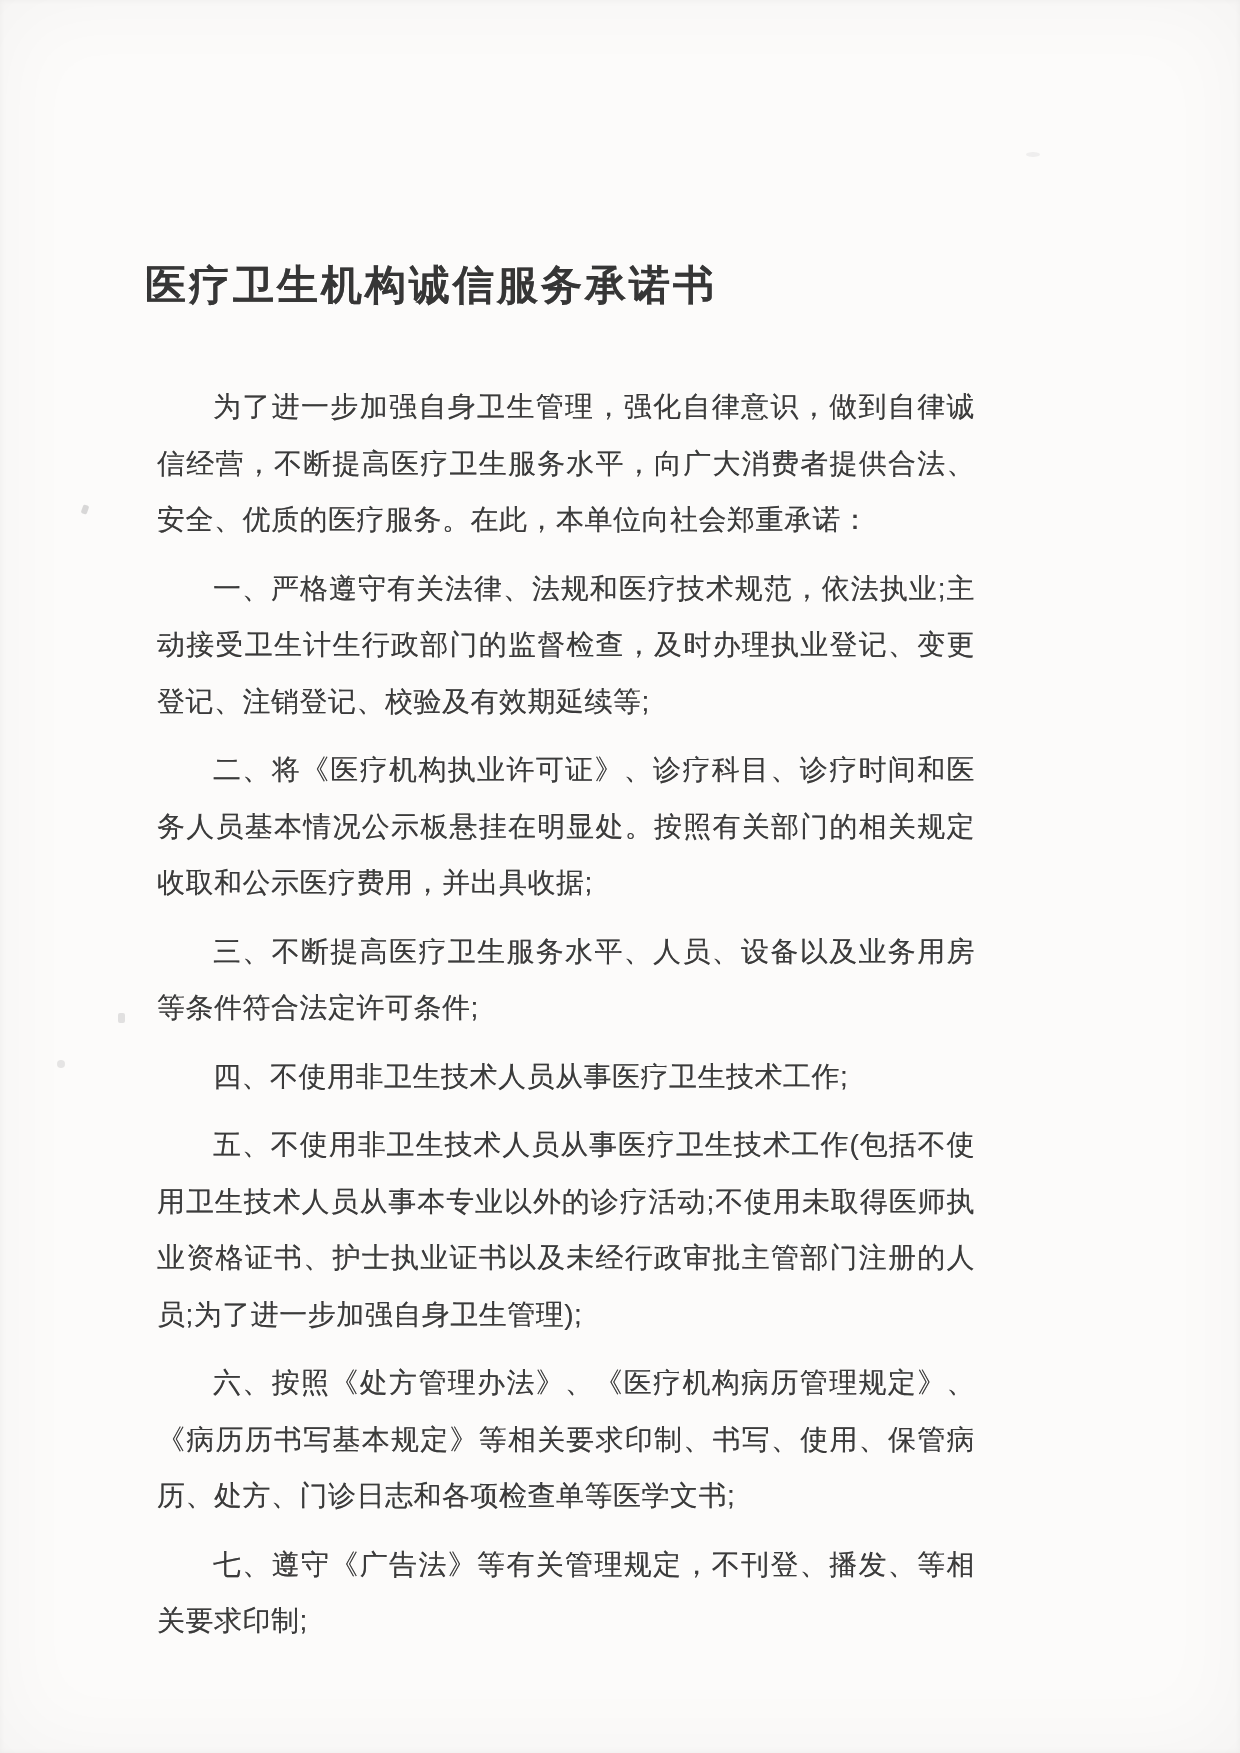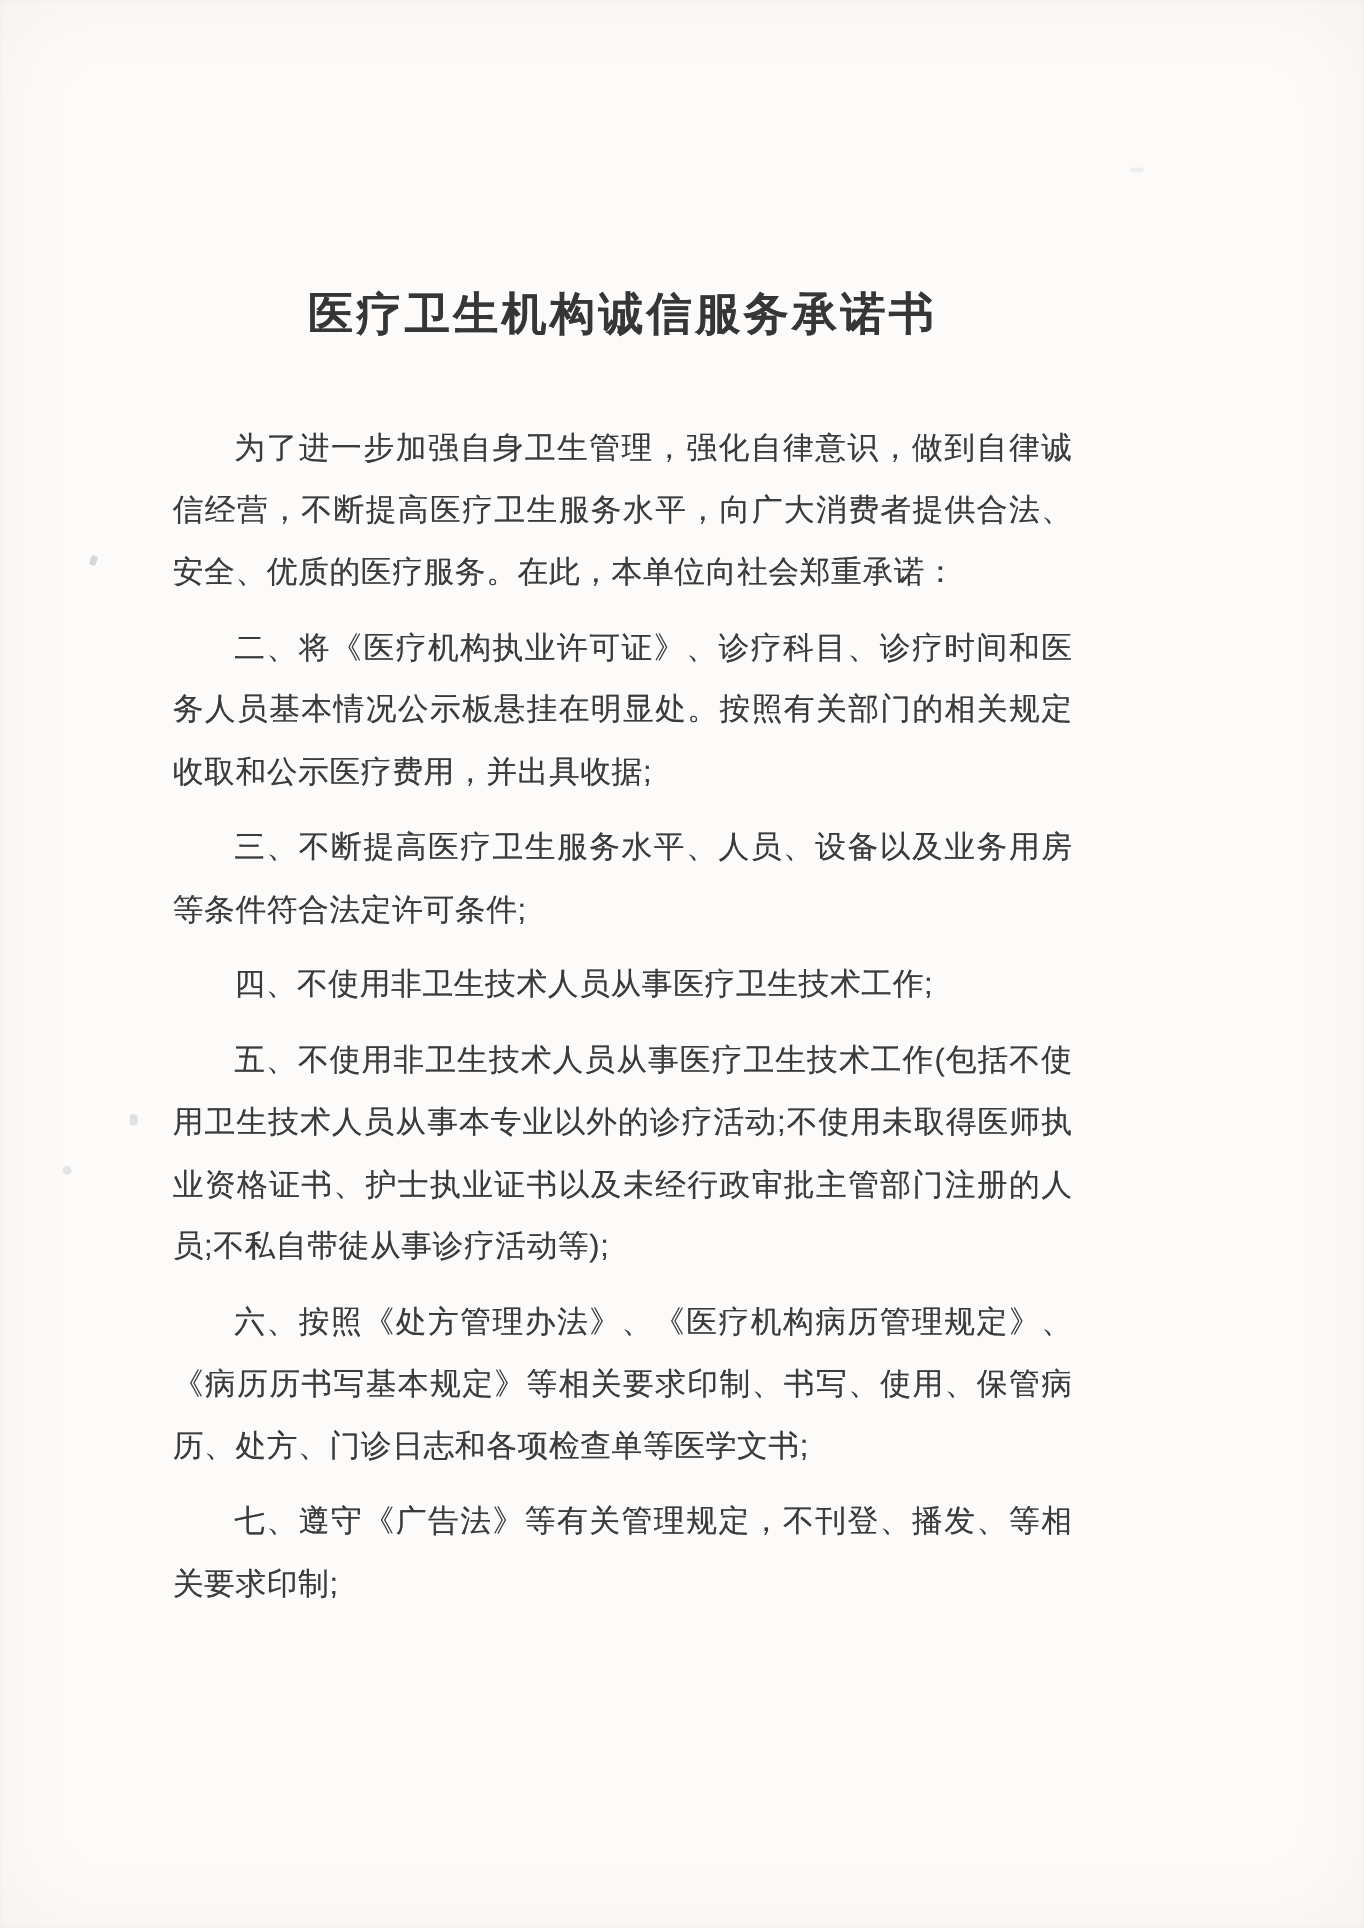--- a/index.html
+++ b/index.html
@@ -22,21 +22,20 @@
     position: absolute;
     left: 145px;
     top: 0;
     width: 842px;
   }
   .doc-title {
     margin: 258px 0 0 0;
     font-size: 41px;
     font-weight: bold;
     letter-spacing: 3px;
-    text-align: center;
     color: #363636;
     text-shadow: 0 0 0.6px rgba(40,40,40,0.55);
   }
   .doc-body {
     margin-top: 66px;
   }
   .doc-body p {
     margin: 12px;
     font-size: 28px;
     line-height: 56.5px;
@@ -67,22 +66,23 @@
   <div class="speck speck-1"></div>
   <div class="speck speck-2"></div>
   <div class="speck speck-3"></div>
   <div class="speck speck-4"></div>
 
   <div class="doc-content">
     <h1 class="doc-title">医疗卫生机构诚信服务承诺书</h1>
 
     <div class="doc-body">
       <p>为了进一步加强自身卫生管理，强化自律意识，做到自律诚信经营，不断提高医疗卫生服务水平，向广大消费者提供合法、安全、优质的医疗服务。在此，本单位向社会郑重承诺：</p>
+      <p>一、严格遵守有关法律、法规和医疗技术规范，依法执业;主动接受卫生计生行政部门的监督检查，及时办理执业登记、变更登记、注销登记、校验及有效期延续等;</p>
       <p>二、将《医疗机构执业许可证》、诊疗科目、诊疗时间和医务人员基本情况公示板悬挂在明显处。按照有关部门的相关规定收取和公示医疗费用，并出具收据;</p>
       <p>三、不断提高医疗卫生服务水平、人员、设备以及业务用房等条件符合法定许可条件;</p>
       <p>四、不使用非卫生技术人员从事医疗卫生技术工作;</p>
-      <p>五、不使用非卫生技术人员从事医疗卫生技术工作(包括不使用卫生技术人员从事本专业以外的诊疗活动;不使用未取得医师执业资格证书、护士执业证书以及未经行政审批主管部门注册的人员;不私自带徒从事诊疗活动等);</p>
+      <p>五、不使用非卫生技术人员从事医疗卫生技术工作(包括不使用卫生技术人员从事本专业以外的诊疗活动;不使用未取得医师执业资格证书、护士执业证书以及未经行政审批主管部门注册的人员;为了进一步加强自身卫生管理);</p>
       <p>六、按照《处方管理办法》、《医疗机构病历管理规定》、《病历历书写基本规定》等相关要求印制、书写、使用、保管病历、处方、门诊日志和各项检查单等医学文书;</p>
       <p>七、遵守《广告法》等有关管理规定，不刊登、播发、等相关要求印制;</p>
     </div>
   </div>
 
 </div>
 
 </body></html>

